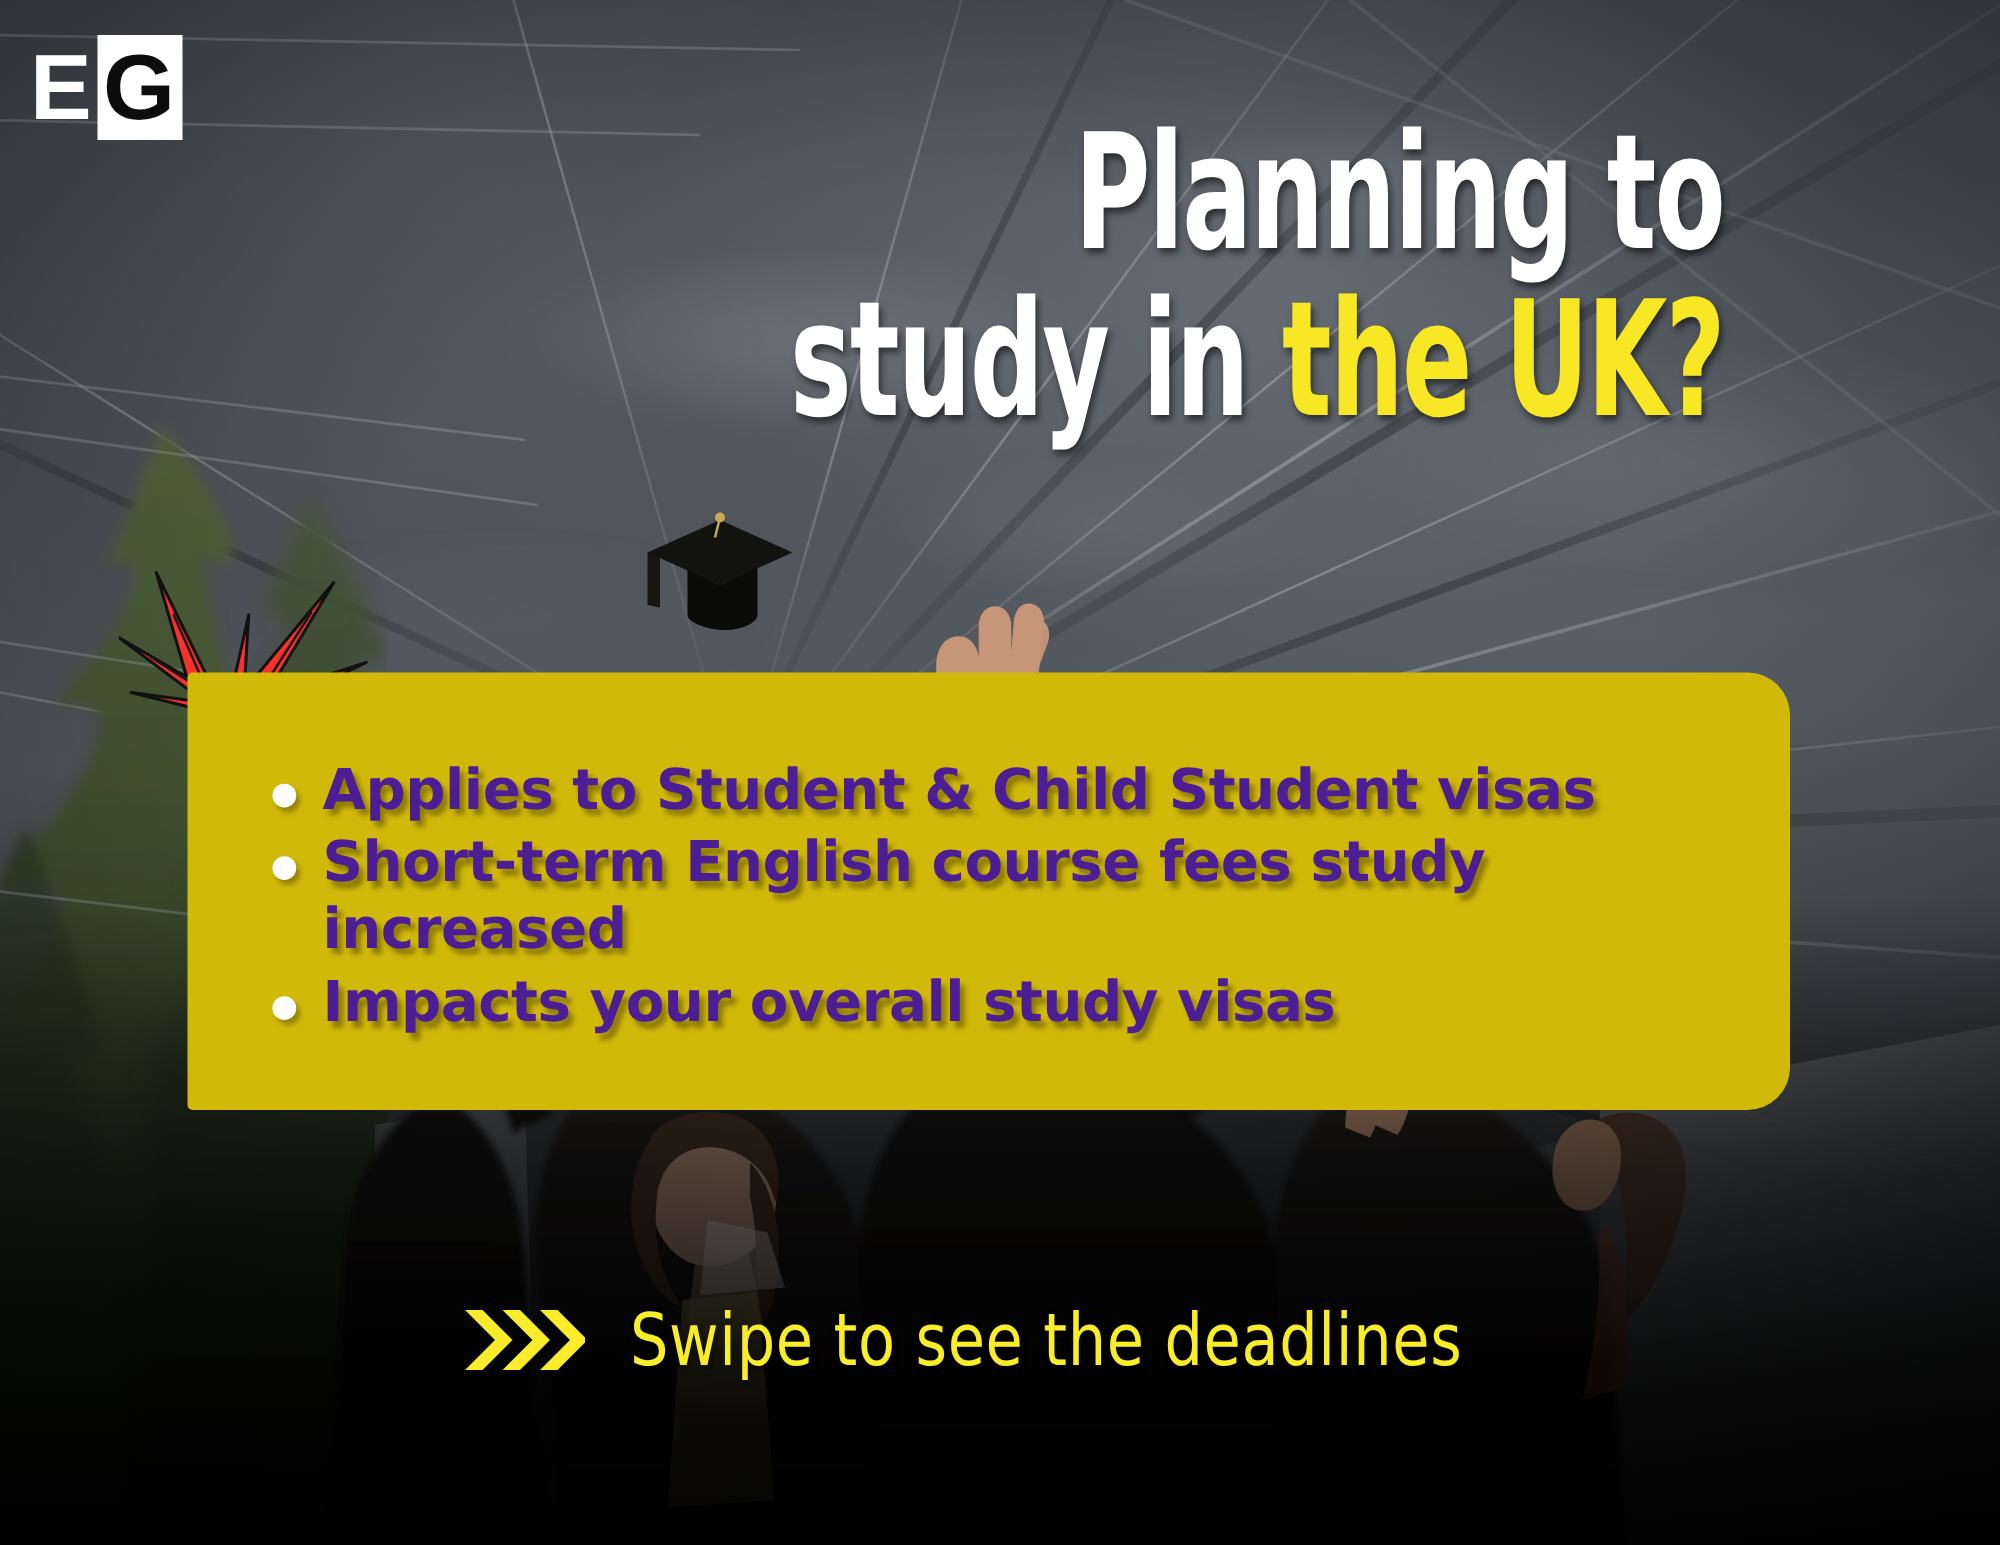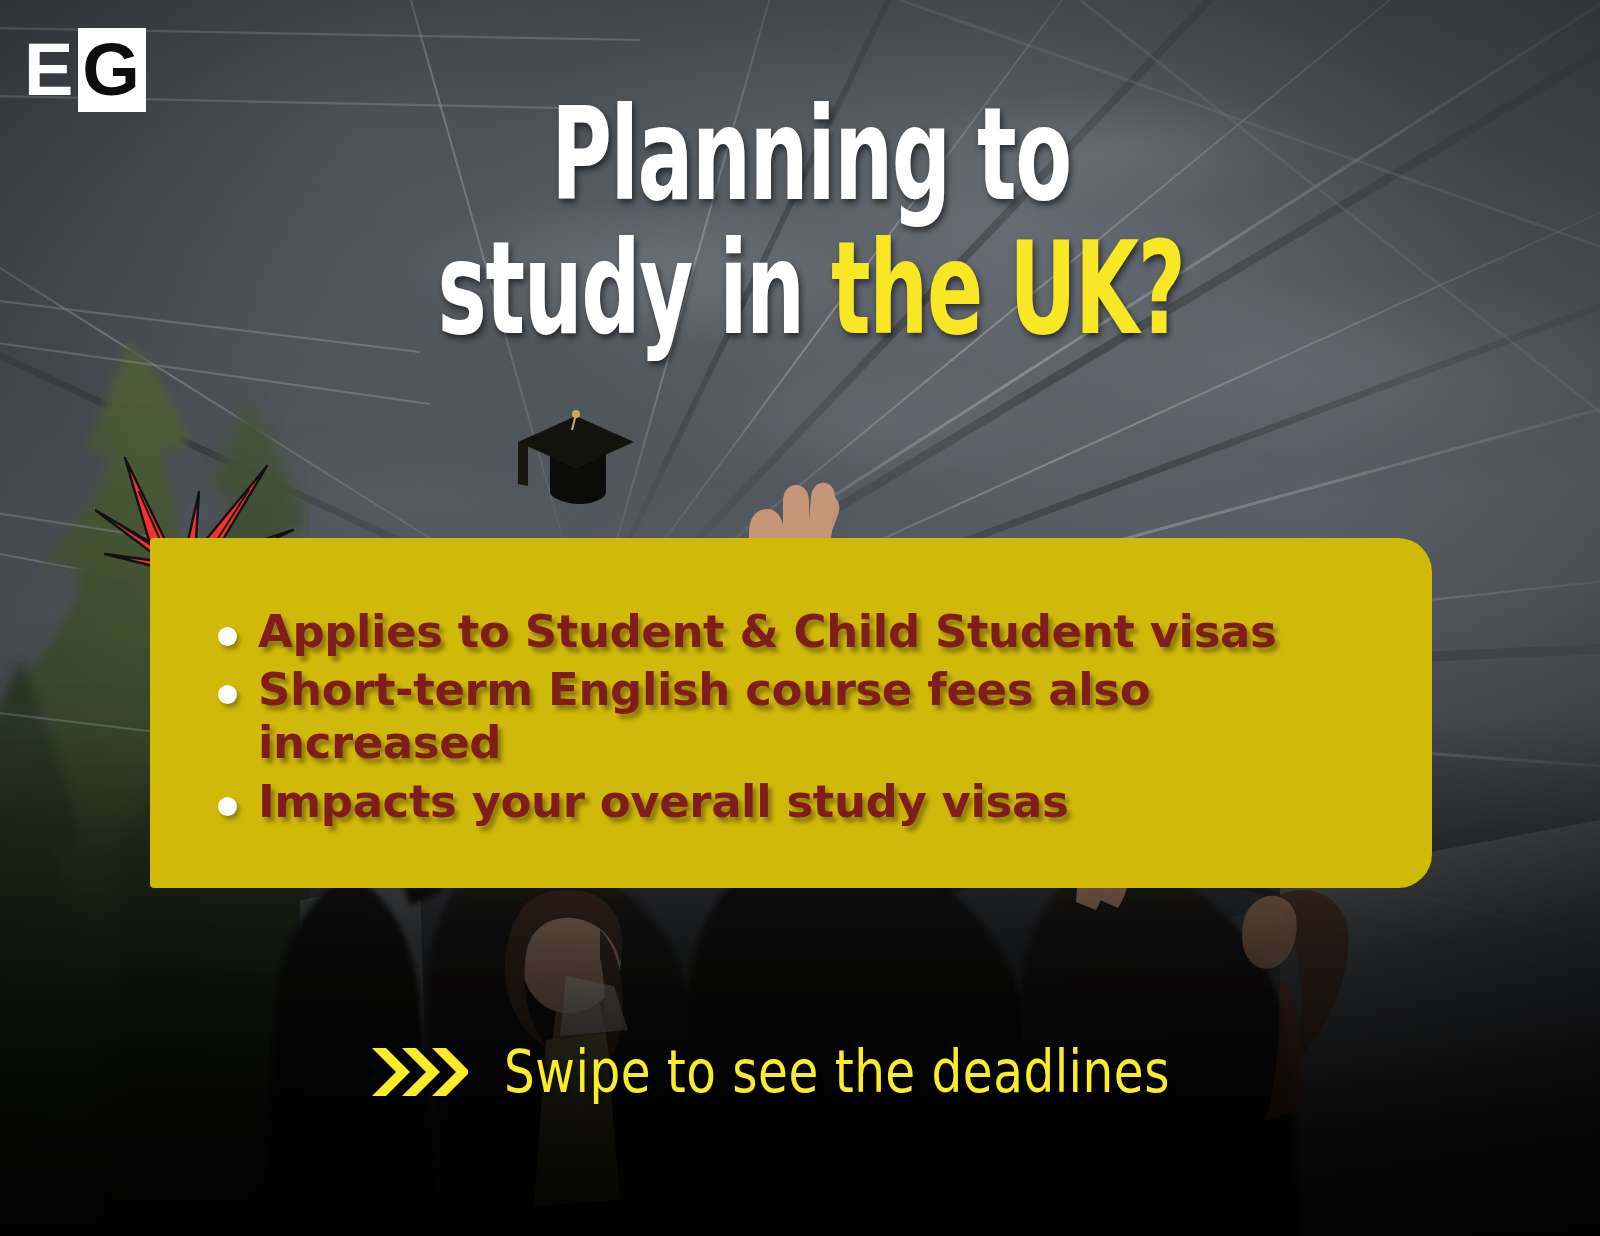--- a/index.html
+++ b/index.html
@@ -93,21 +93,21 @@
     font-size:74px;
     line-height:84px;
     padding:0 6px 0 4px;
     margin-left:2px;
     font-family:"Liberation Sans", sans-serif;
   }
 
   
   .headline {
     position:absolute; left:0; right:0; top:96px;
-    text-align:center;
+    text-align:right;
     z-index:30;
     line-height:.92;
     padding-left:22px;
   }
   .headline .line {
     display:block;
     font-family:"DejaVu Sans Condensed","Liberation Sans Narrow","Liberation Sans", sans-serif;
     font-weight:700;
     font-size:128px;
     letter-spacing:-2px;
@@ -137,21 +137,21 @@
     border-radius:4px 34px 34px 4px;
     z-index:45;
     padding:28px 40px 20px 42px;
     display:flex; flex-direction:column;
     justify-content:center;
   }
   .bullets { list-style:none; }
   .bullets li {
     position:relative;
     padding-left:66px;
-    color:#7f1d1d;
+    color:#4c1d95;
     font-family:"DejaVu Sans","Liberation Sans", sans-serif;
     font-weight:700;
     font-size:45px;
     line-height:1.17;
     letter-spacing:-.4px;
     text-shadow:4px 5px 4px rgba(60,48,0,.45);
   }
   .bullets li + li { margin-top:6px; }
   .bullets li::before {
     content:"";
@@ -417,21 +417,21 @@
         <path d="M44 44 L66 94"></path>
         <path d="M26 78 L70 106"></path>
         <path d="M154 42 L118 98"></path>
       </g>
     </svg>
   </div>
 
   <div class="card">
     <ul class="bullets">
       <li>Applies to Student &amp; Child Student visas</li>
-      <li>Short-term English course fees also increased</li>
+      <li>Short-term English course fees study increased</li>
       <li>Impacts your overall study visas</li>
     </ul>
   </div>
 
   <div class="swipe">
     <span class="chevrons">
       <svg width="98" height="56" viewBox="0 0 98 56">
         <g fill="#f9ed2b">
           <path d="M2 4 L16 4 L40 28 L16 52 L2 52 L26 28 Z"></path>
           <path d="M32 4 L46 4 L70 28 L46 52 L32 52 L56 28 Z"></path>

